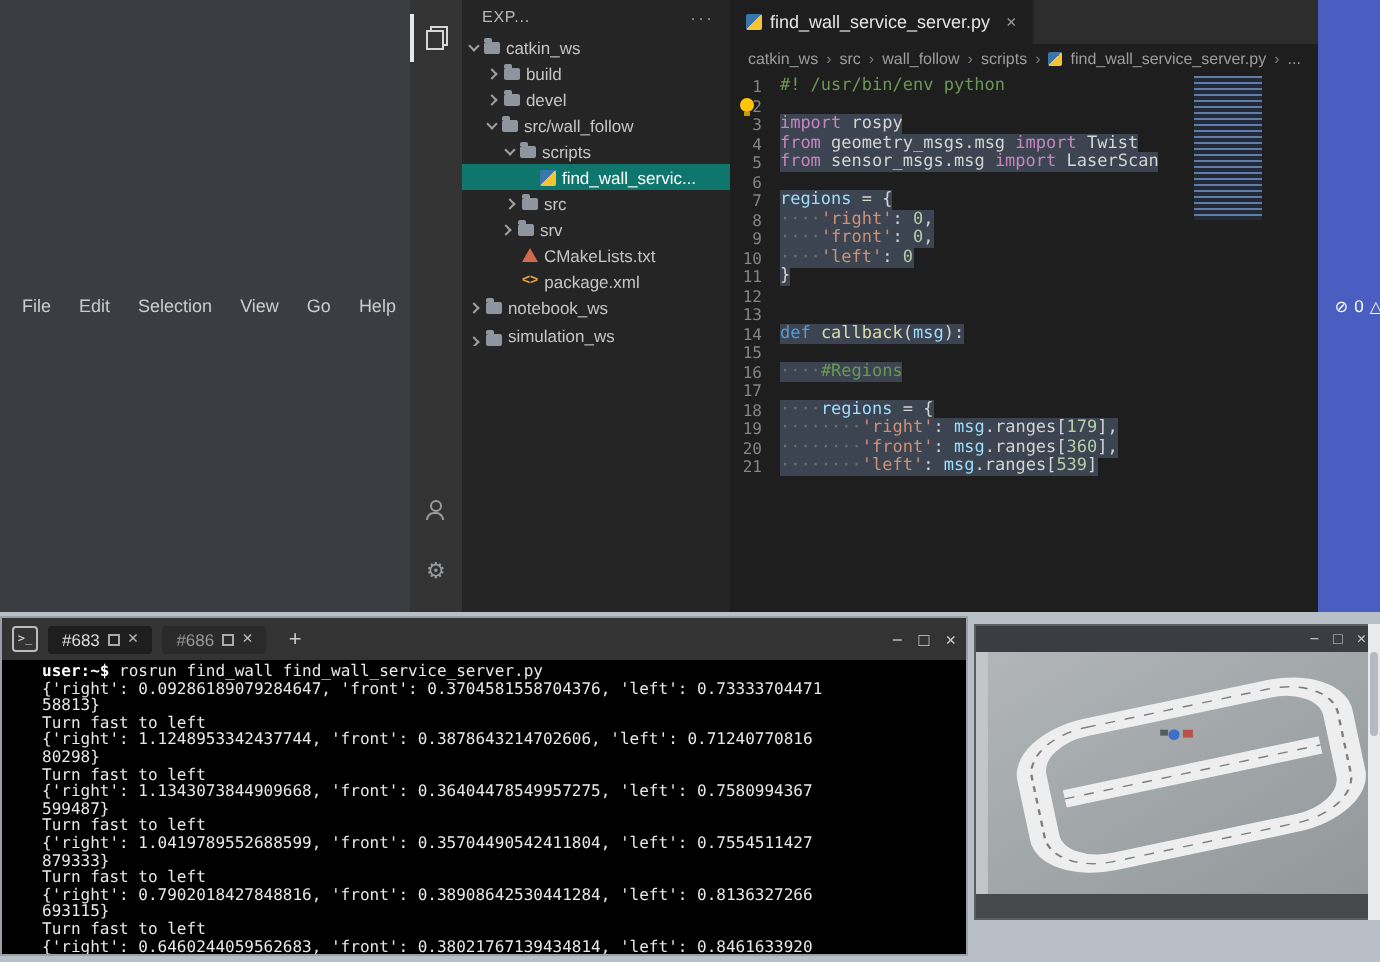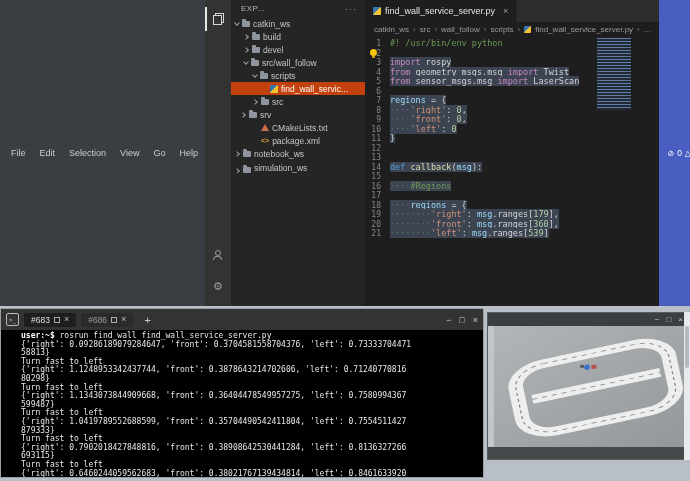--- a/index.html
+++ b/index.html
@@ -22,21 +22,21 @@
   .person-icon{width:9px;height:10px;position:relative;display:block;}
   .person-icon::before{content:"";position:absolute;top:0;left:2px;width:4px;height:4px;border:1px solid #9a9a9a;border-radius:50%;}
   .person-icon::after{content:"";position:absolute;bottom:0;left:0;width:7px;height:3px;border:1px solid #9a9a9a;border-bottom:none;border-radius:4px 4px 0 0;}
   .gear-glyph{font-size:11px;line-height:11px;color:#9a9da1;}
 
   .sidebar{flex:0 0 134px;background:#252526;color:#c5c5c5;display:flex;flex-direction:column;overflow:hidden;}
   .sidebar-header{flex:0 0 17px;display:flex;align-items:center;justify-content:space-between;padding:0 8px 0 10px;font-size:8px;letter-spacing:.4px;color:#b8b8b8;}
   .dots{color:#9a9a9a;font-size:9px;letter-spacing:1px;}
   .tree{flex:1;font-size:8.5px;}
   .tree-row{display:flex;align-items:center;height:13px;gap:3px;white-space:nowrap;overflow:hidden;cursor:default;}
-  .tree-row.selected{background:#c2410c;color:#ffffff;}
+  .tree-row.selected{background:#0f766e;color:#ffffff;}
   .chev{flex:0 0 auto;width:4px;height:4px;border:solid #9f9f9f;border-width:0 1px 1px 0;display:inline-block;}
   .chev.closed{transform:rotate(-45deg);margin-right:1px;}
   .chev.open{transform:rotate(45deg);margin-top:-2px;}
   .chev.none,.no-chev{border:none;width:5px;}
   .ticon{flex:0 0 auto;display:inline-block;}
   .ticon.folder{width:8px;height:6px;background:#8e959e;border-radius:1px;position:relative;}
   .ticon.folder::before{content:"";position:absolute;top:-2px;left:0;width:4px;height:2px;background:#8e959e;border-radius:1px 1px 0 0;}
   .ticon.python{width:8px;height:8px;border-radius:1px;background:linear-gradient(135deg,#3a76ab 50%,#f3c534 50%);}
   .ticon.cmake{width:0;height:0;border-left:4px solid transparent;border-right:4px solid transparent;border-bottom:7px solid #cf6a4f;}
   .ticon.xml{color:#e8a33d;font-size:7px;line-height:7px;font-weight:bold;}
@@ -152,21 +152,21 @@
           <div class="tree-row selected" style="padding-left: 31px;">
             <span class="chev none"></span>
             <span class="ticon python"></span>
             <span class="tlabel">find_wall_servic...</span>
           </div>
           <div class="tree-row" style="padding-left: 22px;">
             <span class="chev closed"></span>
             <span class="ticon folder"></span>
             <span class="tlabel">src</span>
           </div>
-          <div class="tree-row" style="padding-left: 10px; text-align: right;">
+          <div class="tree-row" style="padding-left: 20px; text-align: right;">
             <span class="chev closed"></span>
             <span class="ticon folder"></span>
             <span class="tlabel">srv</span>
           </div>
           <div class="tree-row" style="padding-left: 22px;">
             <span class="chev none"></span>
             <span class="ticon cmake"></span>
             <span class="tlabel">CMakeLists.txt</span>
           </div>
           <div class="tree-row" style="padding-left: 22px;">

